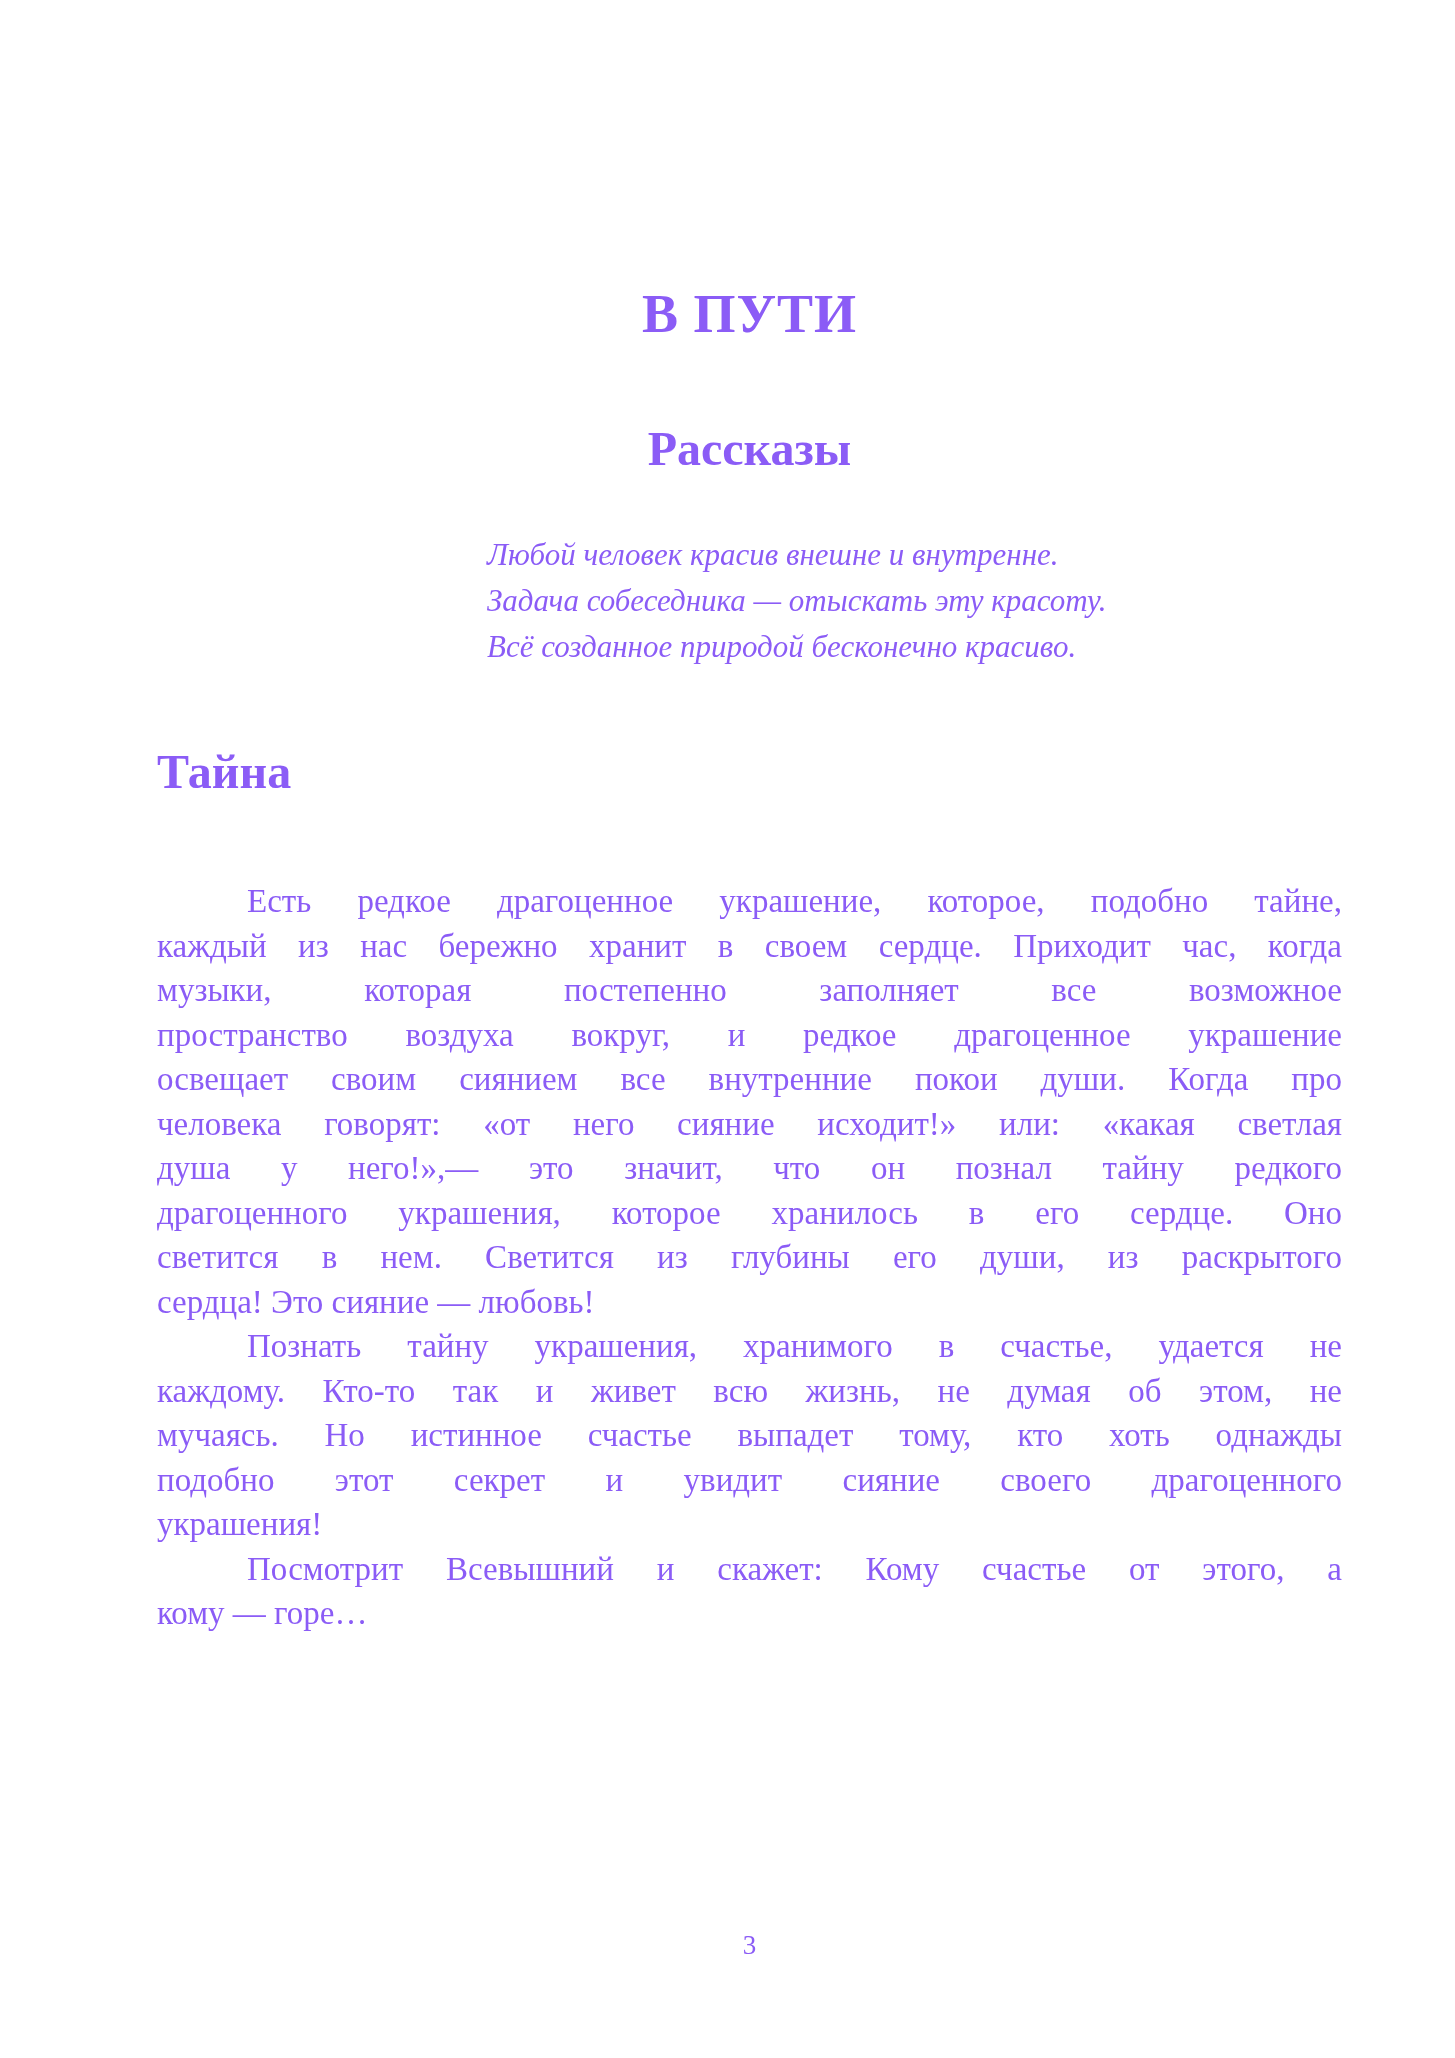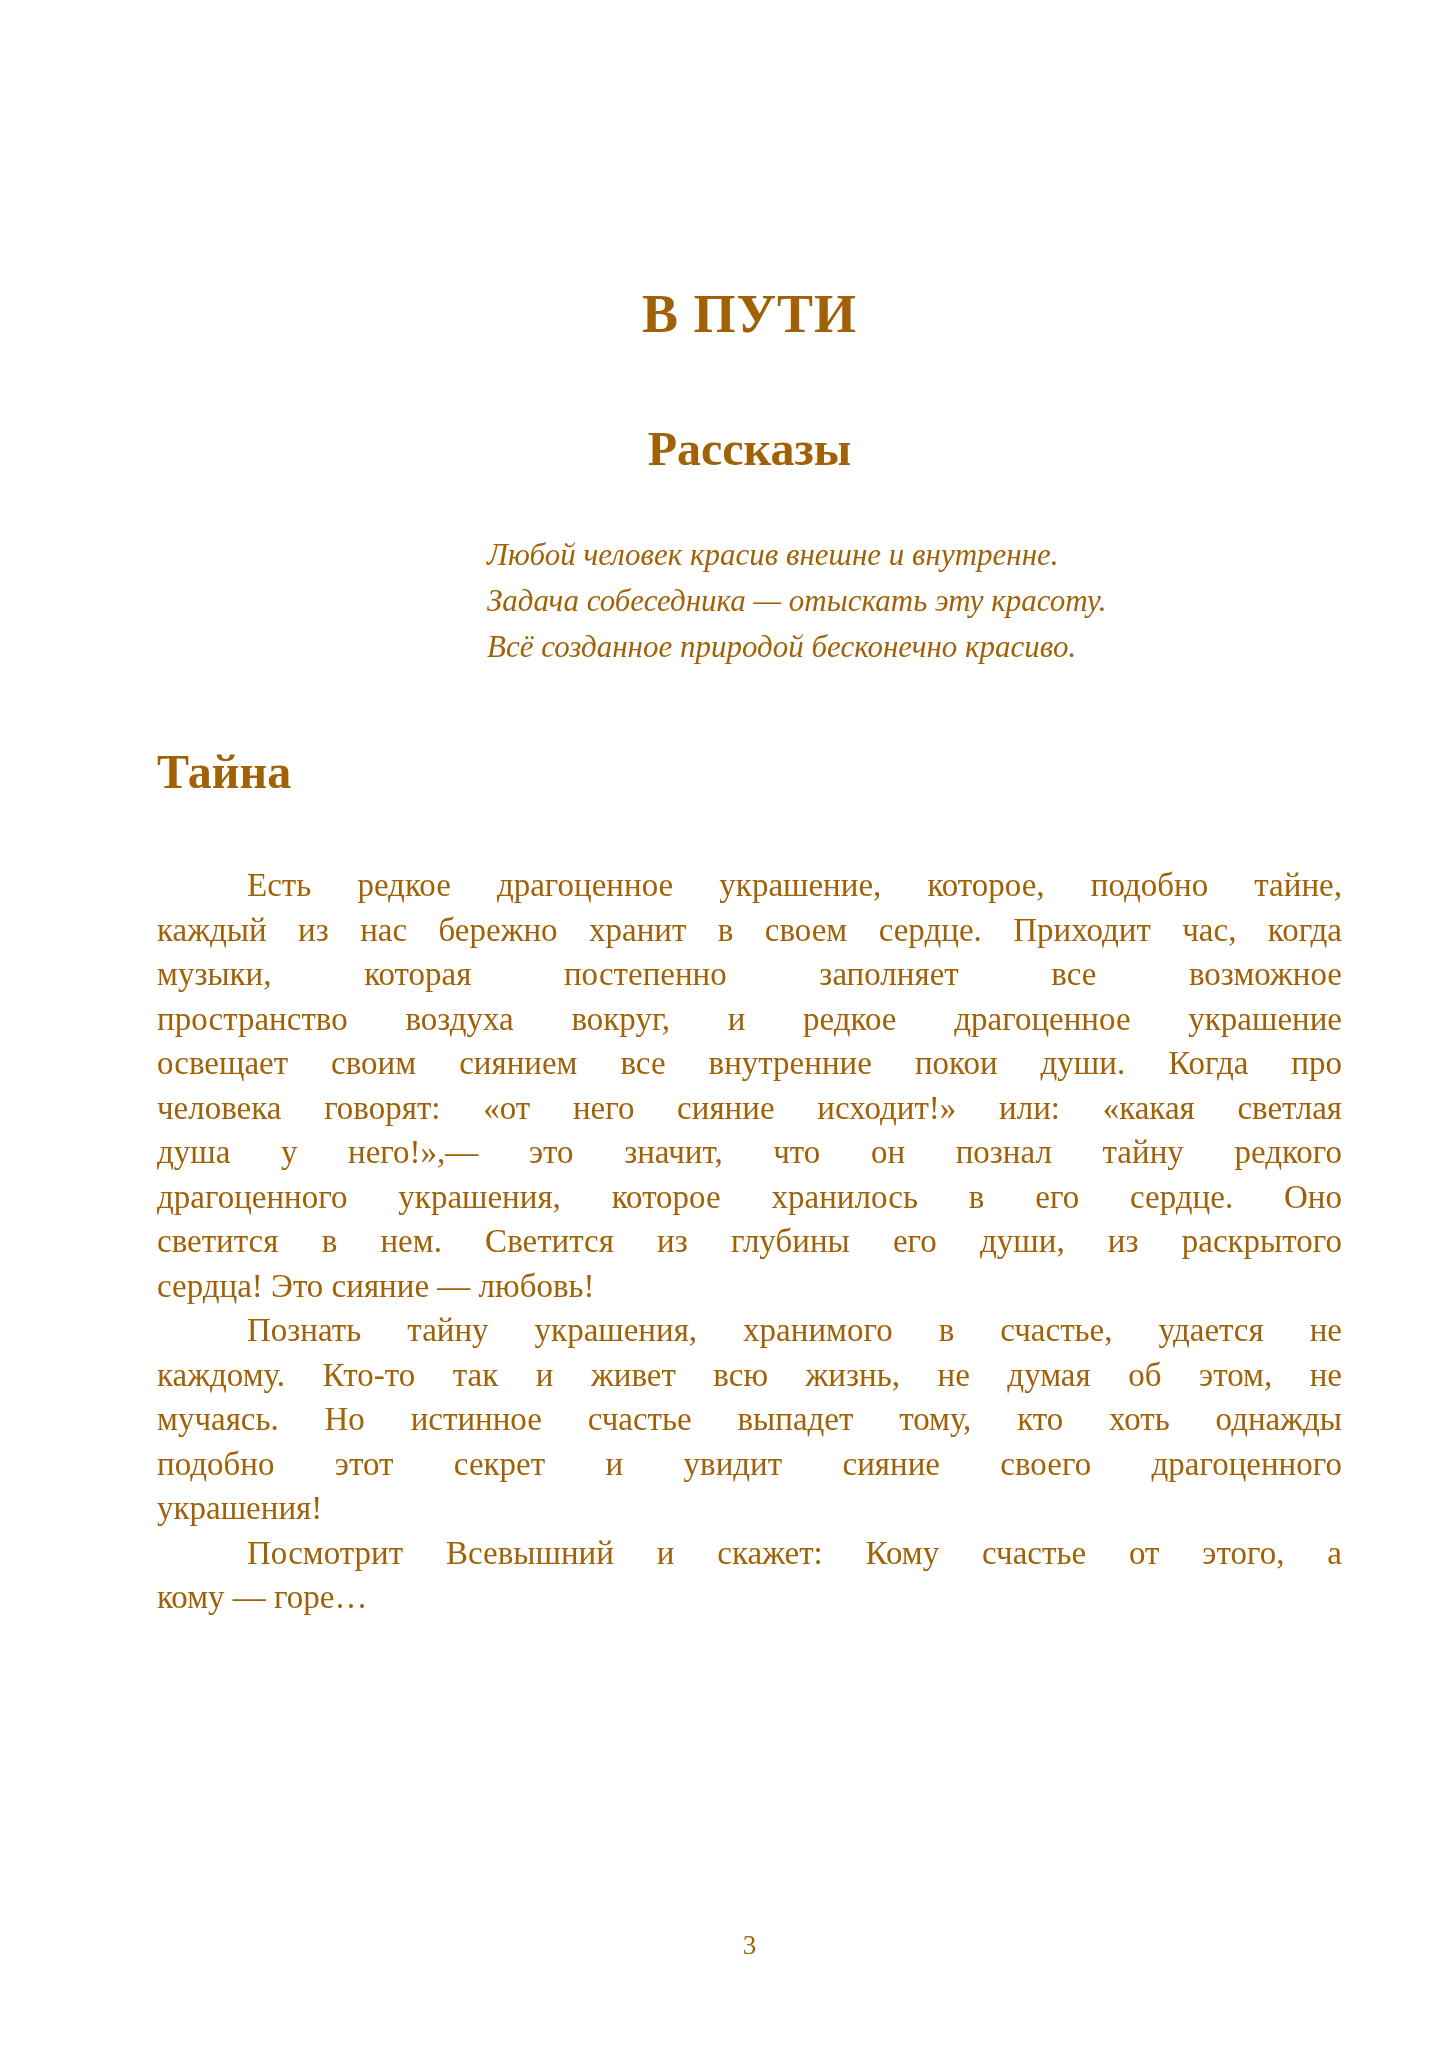--- a/index.html
+++ b/index.html
@@ -1,21 +1,21 @@
 <!DOCTYPE html>
 <html><head>
 <meta charset="utf-8">
 <style>
   html, body { margin: 0; padding: 0; }
   .page {
     position: relative;
     width: 1455px;
     height: 2058px;
     background: #ffffff;
-    color: #a16207;
+    color: #8b5cf6;
     font-family: "Liberation Serif", serif;
     overflow: hidden;
   }
   .content {
     position: absolute;
     left: 157px;
     top: 0;
     width: 1185px;
   }
   .doc-title {
@@ -40,21 +40,21 @@
     line-height: 46px;
   }
   .section-heading {
     margin: 74px 0 0 0;
     text-align: left;
     font-size: 48px;
     font-weight: bold;
     line-height: 1.15;
   }
   .body-text {
-    margin-top: 64px;
+    margin-top: 80px;
     font-size: 33px;
     line-height: 44.5px;
   }
   .paragraph { margin: 0; }
   .line {
     text-align: justify;
     text-align-last: justify;
     white-space: normal;
   }
   .line.last { text-align-last: left; }

